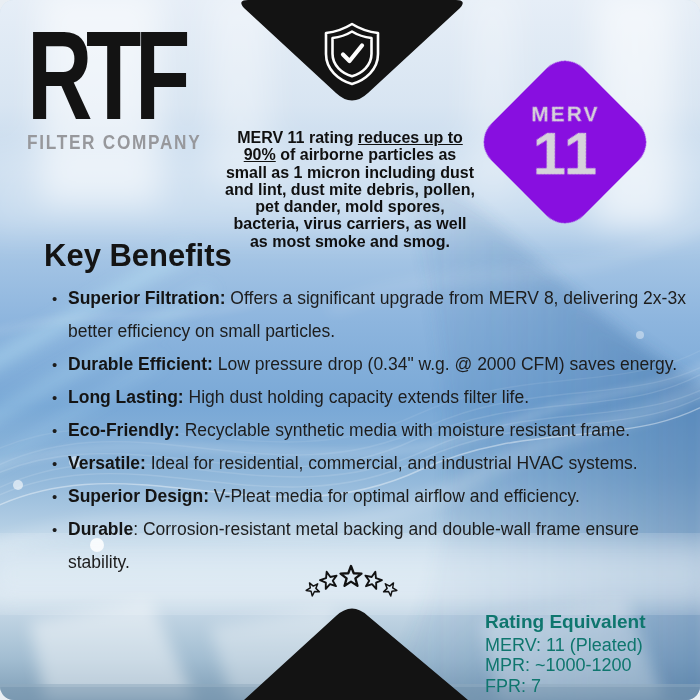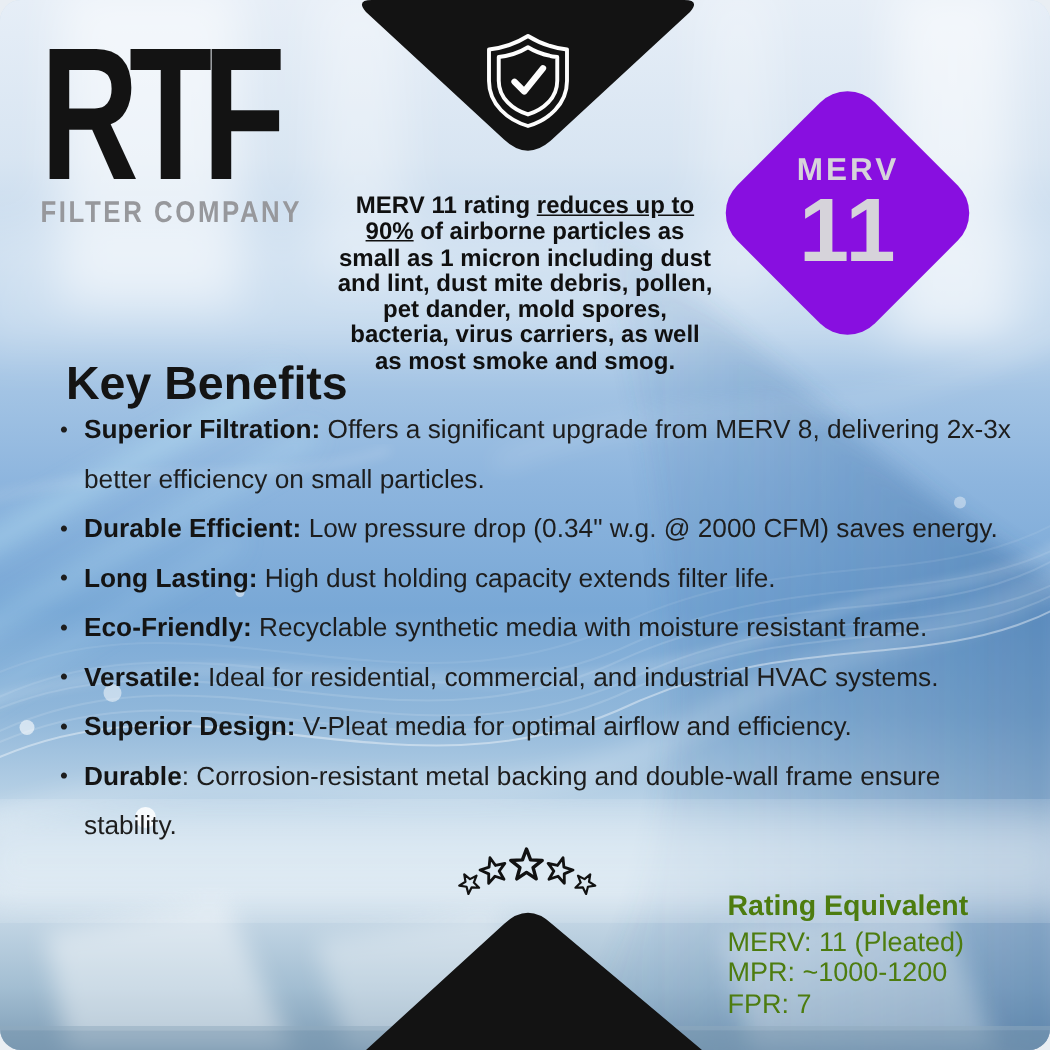--- a/index.html
+++ b/index.html
@@ -36,33 +36,33 @@
     background:#880fe0;border-radius:26px;transform:rotate(45deg);
     display:flex;align-items:center;justify-content:center;
   }
   .diamond-inner{transform:rotate(-45deg);text-align:center;color:#d6d3da;}
   .d-merv{font-size:21px;font-weight:700;letter-spacing:2px;}
   .d-11{font-size:60px;font-weight:700;line-height:.92;letter-spacing:1px;}
 
   
   .kb{position:absolute;left:28px;top:222px;margin:16px;font-size:31px;font-weight:800;color:#141414;}
   .benefits{
-    position:absolute;left:34px;top:266px;width:648px;margin:4px;padding:0;list-style:none;
+    position:absolute;left:34px;top:266px;width:648px;margin:16px;padding:0;list-style:none;
     font-size:17.5px;line-height:33px;color:#1d1d1d;
   }
   .benefits li{padding-left:18px;position:relative;}
   .benefits li::before{content:"•";position:absolute;left:2px;top:0;font-size:15px;color:#1d1d1d;}
   .benefits b{font-weight:700;color:#141414;}
 
   
   .stars{position:absolute;left:300px;top:564px;width:104px;height:42px;overflow:visible;}
   .mountain{position:absolute;left:232px;top:598px;width:240px;height:102px;}
 
   
-  .rating{position:absolute;left:485px;top:595px;font-size:18px;line-height:20.5px;color:#4d7c0f;}
+  .rating{position:absolute;left:485px;top:612px;font-size:18px;line-height:20.5px;color:#0f766e;}
   .r-head{font-size:19px;font-weight:700;margin-bottom:2px;}
 </style>
 </head>
 <body>
 
 <div class="canvas">
 
   <svg class="bg" width="700" height="700" viewBox="0 0 700 700" aria-hidden="true">
     <defs>
       <linearGradient id="sky" x1="0" y1="0" x2="0" y2="1">

